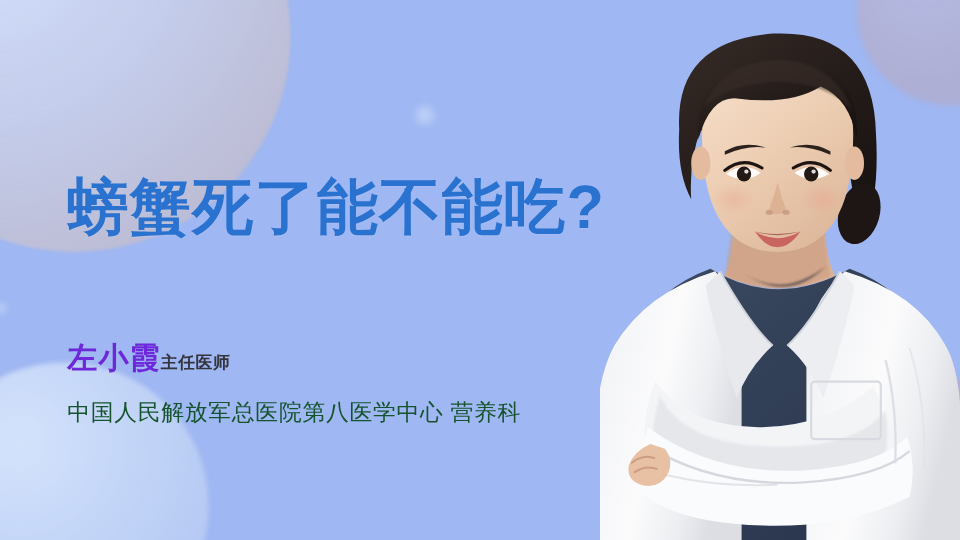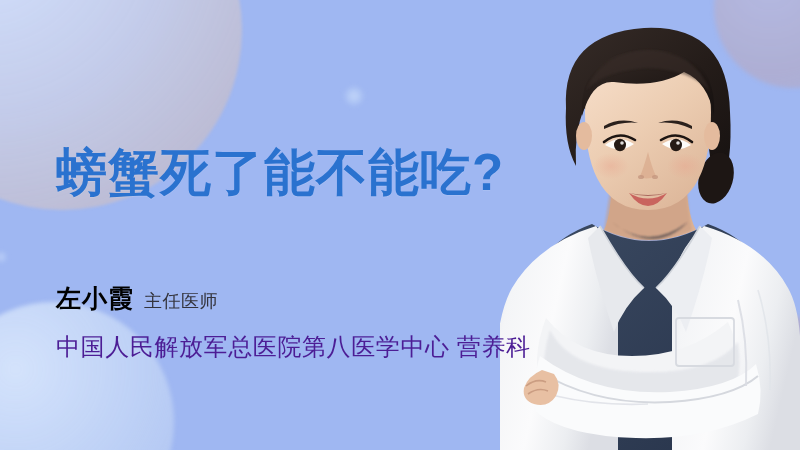--- a/index.html
+++ b/index.html
@@ -118,37 +118,36 @@
     position: absolute;
     top: 282px;
     left: 0;
     display: flex;
     align-items: baseline;
     white-space: nowrap;
   }
   .doctor-name {
     font-size: 25px;
     font-weight: bold;
-    color: #000000;
+    color: #6d28d9;
     letter-spacing: 1px;
   }
   .doctor-title {
-    font-size: 18px;
-    font-weight: normal;
+    font-size: 14px;
+    font-weight: bold;
     color: #34343d;
-    margin-left: 10px;
     letter-spacing: 0.5px;
   }
   .affiliation {
     position: absolute;
     top: 331px;
     left: 0;
-    font-size: 24px;
+    font-size: 19px;
     font-weight: normal;
-    color: #4c1d95;
+    color: #14532d;
     letter-spacing: 0.6px;
     white-space: nowrap;
     text-align: right;
   }
 
   
   .doctor {
     position: absolute;
     right: 0;
     bottom: 0;

